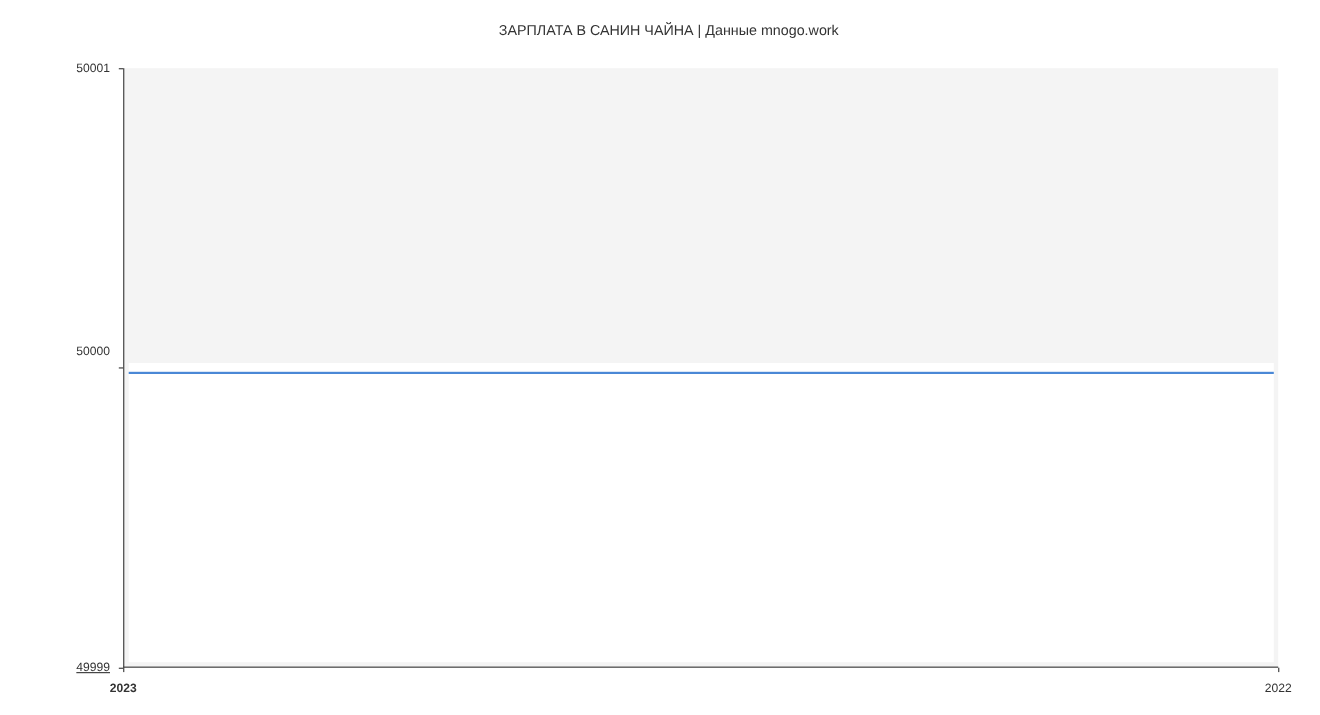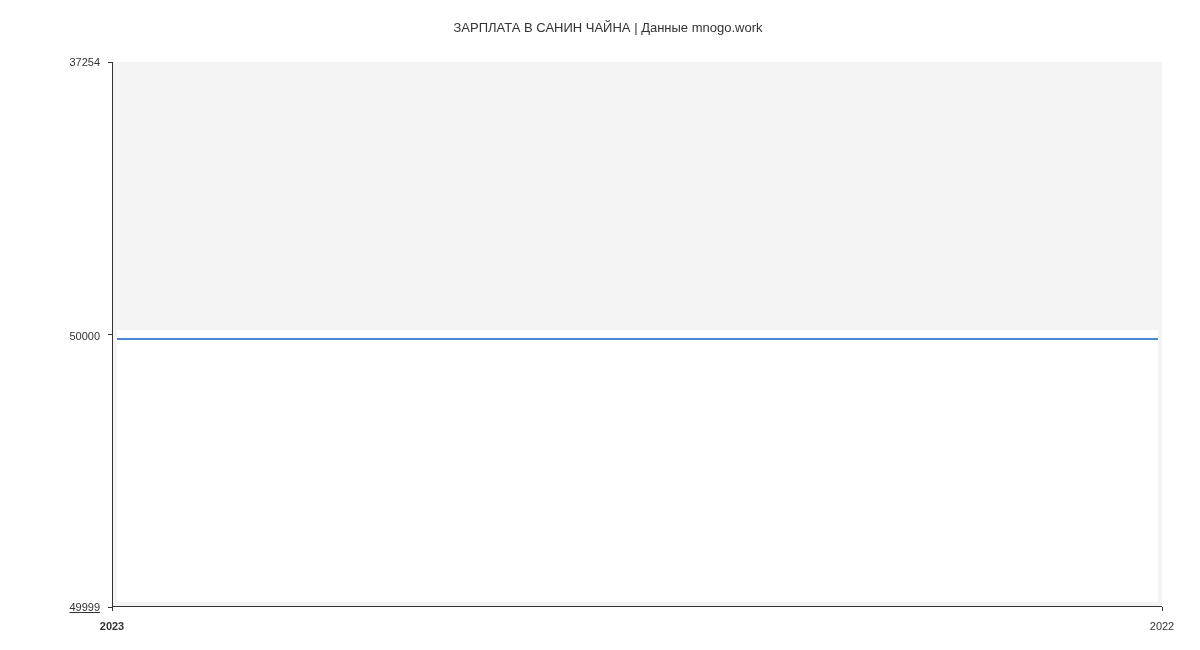--- a/index.html
+++ b/index.html
@@ -55,21 +55,21 @@
       right: 1104px;
       font-size: 11px;
       color: #333;
       text-align: right;
       transform: translateY(-50%);
     }
     .y-tick-top {
       top: 50px;
     }
     .y-tick-mid {
-      top: 324px;
+      top: 308px;
       text-align: right;
     }
     .y-tick-bot {
       top: 595px;
       text-decoration: underline;
     }
     .x-tick {
       position: absolute;
       top: 608px;
       font-size: 11px;
@@ -105,21 +105,21 @@
 
 <div class="plot-area">
   <div class="plot-white-bottom"></div>
   <div class="data-line"></div>
 </div>
 
 <div class="tick-mark-y" style="top:50px"></div>
 <div class="tick-mark-y" style="top:322px"></div>
 <div class="tick-mark-y" style="top:595px"></div>
 
-<div class="y-tick y-tick-top">37254</div>
+<div class="y-tick y-tick-top">50001</div>
 <div class="y-tick y-tick-mid">50000</div>
 <div class="y-tick y-tick-bot">49999</div>
 
 <div class="tick-mark-x" style="left:100px"></div>
 <div class="tick-mark-x" style="left:1150px"></div>
 
 <div class="x-tick x-tick-left">2023</div>
 <div class="x-tick x-tick-right">2022</div>
 
 </body></html>

